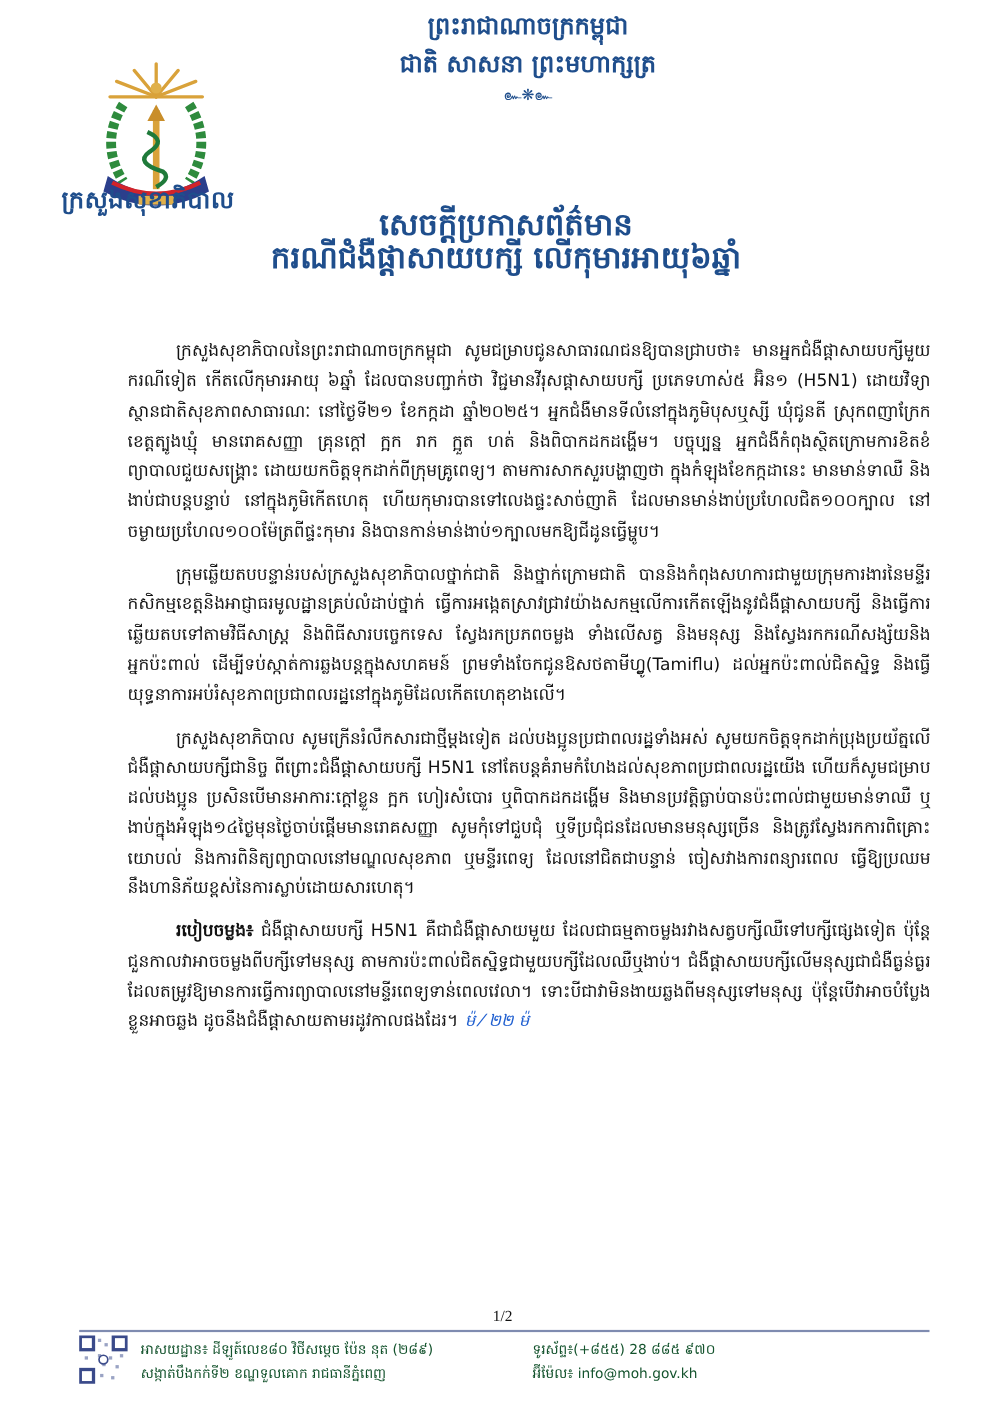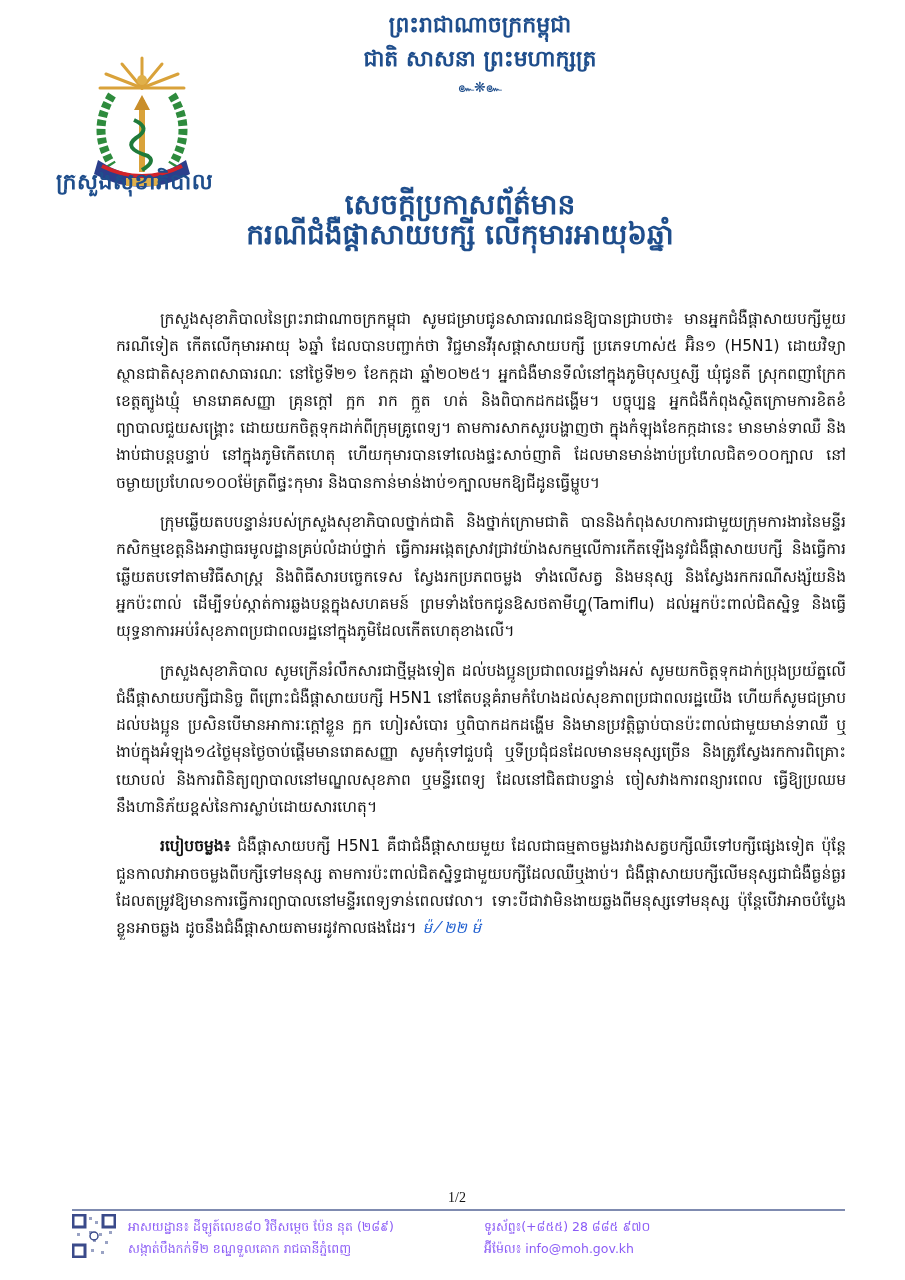--- a/index.html
+++ b/index.html
@@ -14,21 +14,21 @@
   .kingdom .orn { font-size: 14px; line-height: 22px; }
   .title { position: absolute; left: 240px; top: 190px; width: 440px; text-align: center; color: #1f4e8c; font-weight: bold; }
   .title div { font-size: 28px; line-height: 30px; }
   .body { position: absolute; left: 84px; top: 306px; width: 730px; font-size: 15.5px; line-height: 27.3px;
           text-align: justify; color: #111; margin-left: 32px; }
   .body p { margin: 0 0 12px 0; text-indent: 44px; }
   .body .bold { font-weight: bold; }
   .initials { color: #1f5fd0; font-style: italic; font-size: 15px; margin-left: 6px; }
   .page-num { position: absolute; left: 448px; top: 1190px; font-family: "Liberation Serif", serif; font-size: 14px; color: #111; }
   .footer-rule { position: absolute; left: 72px; top: 1209px; width: 773px; height: 2px; background: #7f8bb0; }
-  .footer { position: absolute; left: 72px; top: 1214px; width: 780px; height: 50px; font-size: 12.5px; color: #8b5cf6; }
+  .footer { position: absolute; left: 72px; top: 1214px; width: 780px; height: 50px; font-size: 12.5px; color: #14532d; }
   .qr { position: absolute; left: 0; top: 0; width: 44px; height: 44px; }
   .fcol { position: absolute; top: 2px; line-height: 22px; white-space: nowrap; }
   .fcol.a { left: 56px; }
   .fcol.b { left: 412px; }
   .fcol.c { right: 4px; text-align: right; }
 </style>
 </head>
 <body>
 
 <div class="logo">

